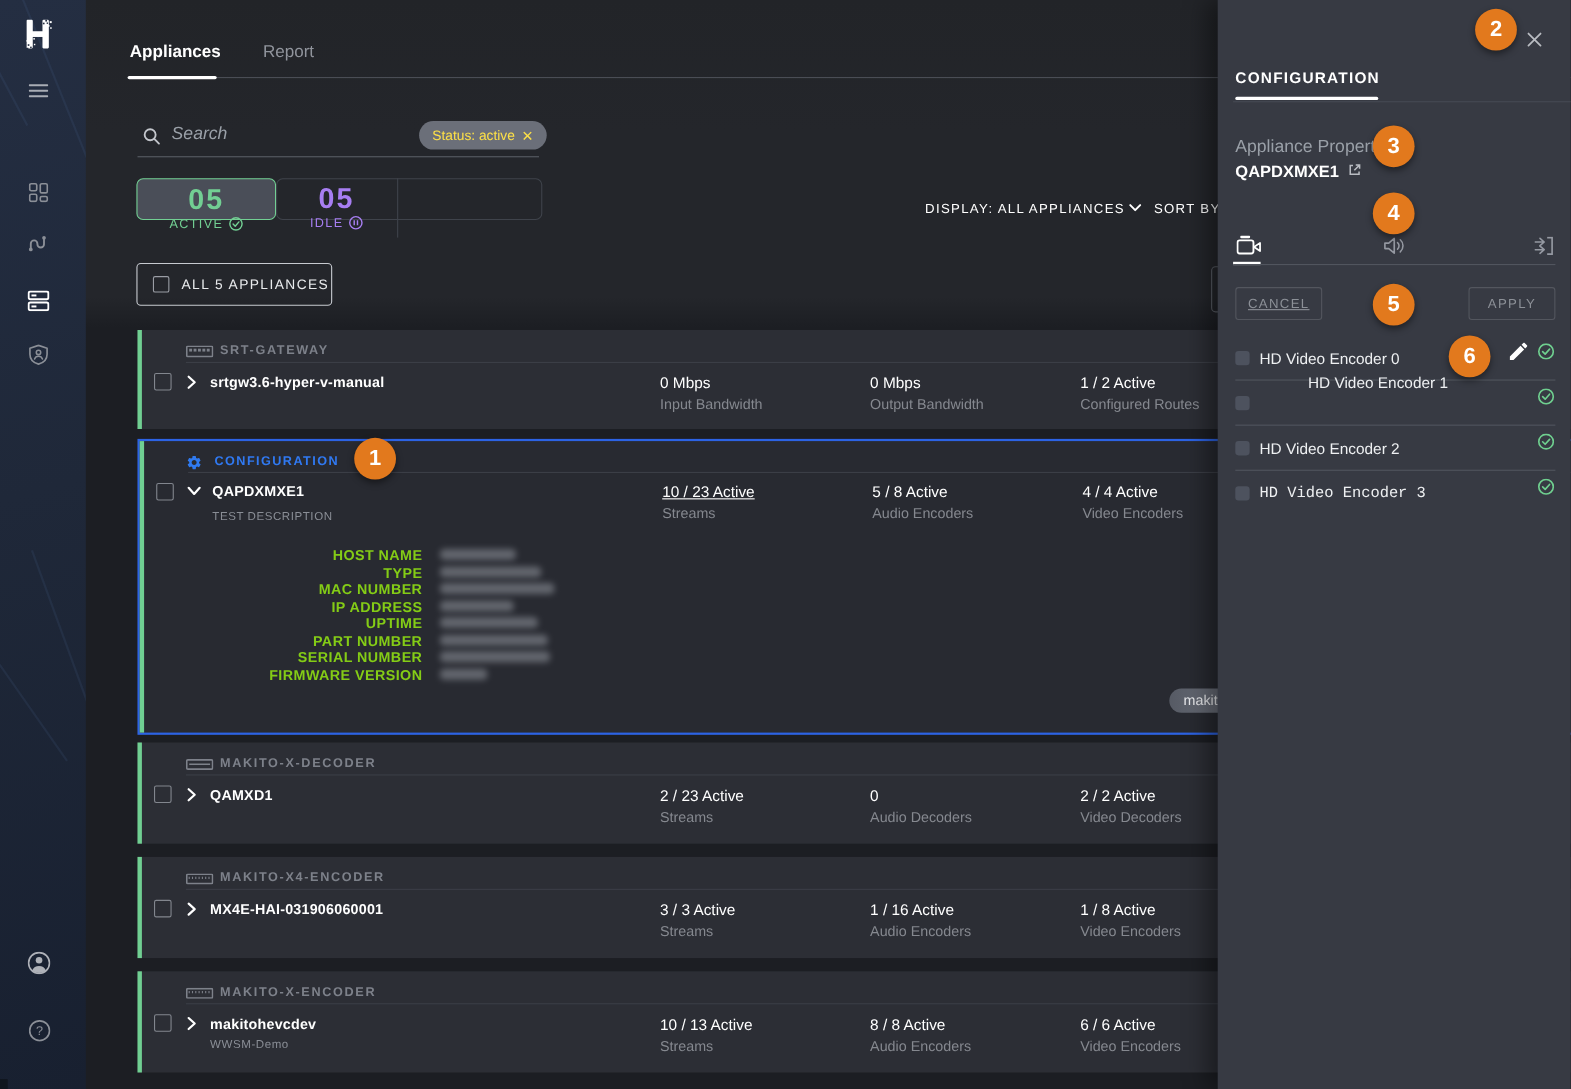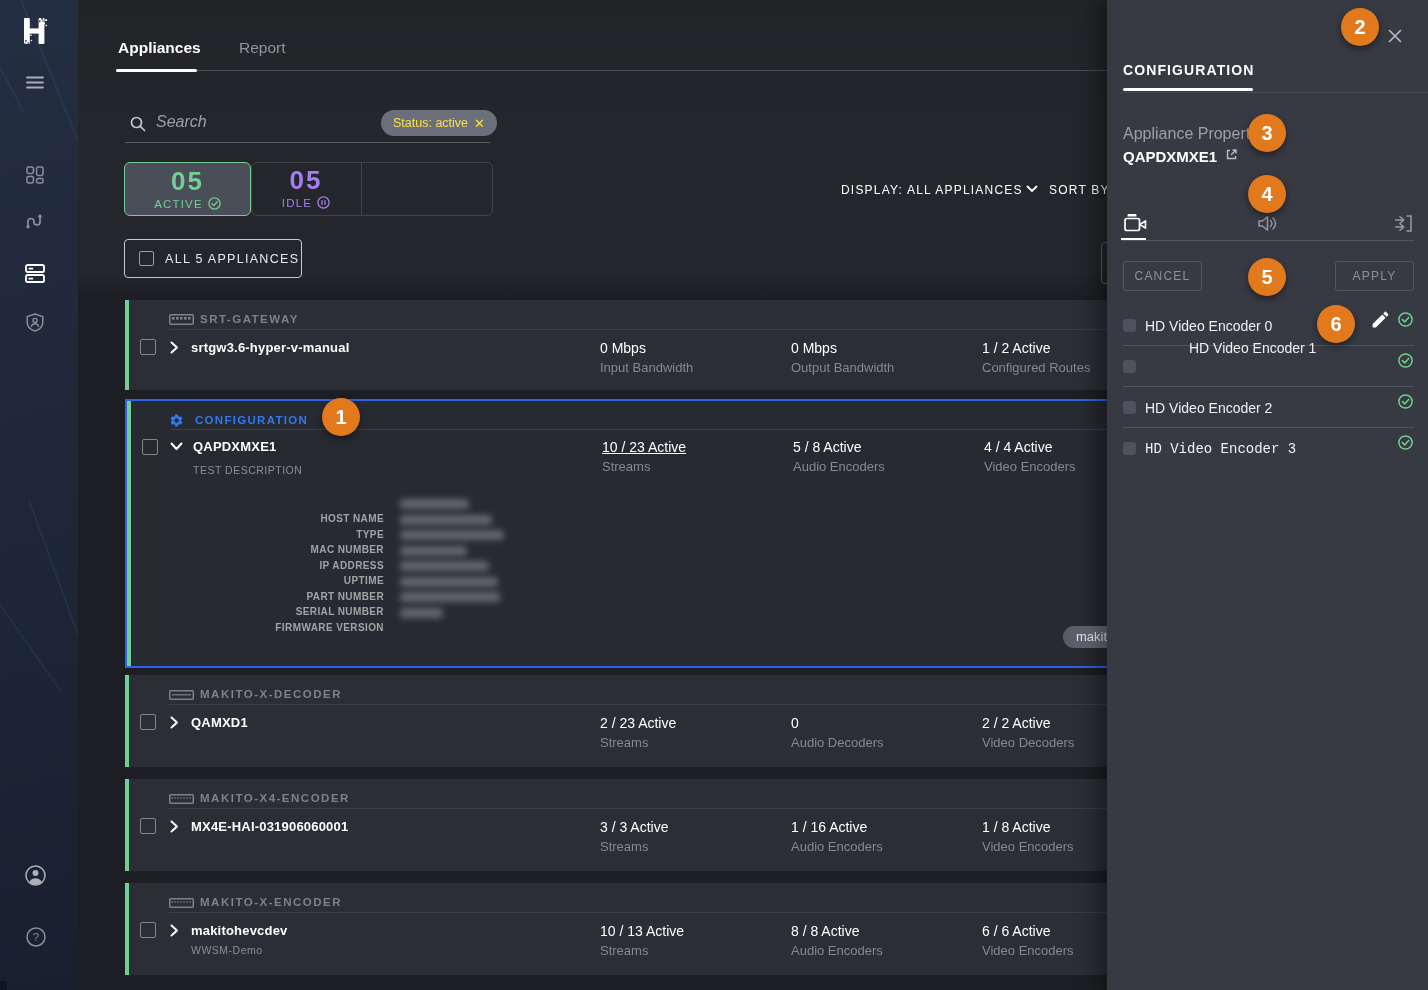--- a/index.html
+++ b/index.html
@@ -14,42 +14,42 @@
 
 #main { position:absolute; left:78px; top:0; width:1350px; height:990px; }
 .tab { position:absolute; font-size:15.5px; }
 #tabline { position:absolute; left:39px; top:70px; width:1311px; height:1px; background:#4a4d55; }
 #tabactive { position:absolute; left:38px; top:68.5px; width:81px; height:3px; background:#fff; border-radius:2px; }
 
 #searchtxt { position:absolute; left:78px; top:113px; font-size:16px; font-style:italic; color:#9aa0a8; }
 #chip { position:absolute; left:303px; top:110px; height:26px; border-radius:13px; background:#6b6f79; color:#fde047; font-size:12.5px; padding:0 12px; display:flex; align-items:center; gap:6px; }
 #searchline { position:absolute; left:47px; top:142px; width:365px; height:1px; background:#585c64; }
 
-.scard { position:absolute; top:162px; height:54px; }
+.scard { position:absolute; top:162px; height:38px; }
 #sc1 { left:46px; width:127px; background:#4a4e58; border:1px solid #72cf93; border-radius:6px; }
 #sc23 { left:173px; width:242px; border:1px solid #3f434b; border-radius:6px; }
 #scdiv { position:absolute; left:283px; top:162px; width:1px; height:54px; background:#3f434b; }
 .scnum { text-align:center; font-size:26px; letter-spacing:2px; margin-top:3px; font-weight:bold; }
 .sclab { text-align:center; font-size:11.5px; letter-spacing:1.2px; margin-top:0px; display:flex; align-items:center; justify-content:center; gap:5px; }
 
 #allbtn { position:absolute; left:46px; top:239px; width:178px; height:39px; border:1px solid #c7cad0; border-radius:4px; }
 
 #displaytxt { position:absolute; left:763px; top:183px; font-size:12px; color:#fff; letter-spacing:1.2px; }
 
 .card { position:absolute; left:47px; width:1357px; background:#2c2e35; }
 .card .bar { position:absolute; left:0; top:0; width:4px; height:100%; background:#70cf92; }
 .chead { position:absolute; left:44px; top:13px; font-size:11.5px; font-weight:bold; color:#7d818a; letter-spacing:1.5px; }
 .chline { position:absolute; left:44px; top:29px; right:0; height:1px; background:#3b3e46; }
 .cbox { position:absolute; left:15px; top:39px; width:16px; height:16px; border:1.5px solid #82868e; border-radius:2px; }
 .cname { position:absolute; left:66px; top:40px; font-size:13px; font-weight:bold; color:#fff; letter-spacing:0.2px; }
 .cdesc { position:absolute; left:66px; top:63px; font-size:10.5px; color:#8a8e96; letter-spacing:0.5px; }
 .cval { position:absolute; top:40px; font-size:14px; color:#fff; }
 .clab { position:absolute; top:60px; font-size:13px; color:#85888f; }
 .col1 { left:475px; } .col2 { left:666px; } .col3 { left:857px; }
-.dl { position:absolute; left:0; width:257px; text-align:right; font-size:10px; font-weight:bold; color:#a3a3a3; letter-spacing:0.4px;margin-top:16px; }
+.dl { position:absolute; left:0; width:257px; text-align:right; font-size:13px; font-weight:bold; color:#84cc16; letter-spacing:0.4px; }
 .dl span { display:inline-block; }
 .dv { position:absolute; left:273px; height:10px; border-radius:4px; background:#878b93; opacity:0.62; filter:blur(3px); }
 
 #panel { position:absolute; left:1107px; top:0; width:321px; height:990px; background:#373a43; box-shadow:-10px 0 20px rgba(0,0,0,0.4); }
 .prow { position:absolute; left:38px; font-size:14px; color:#eef0f2; }
 .psep { position:absolute; left:16px; width:291px; height:1px; background:#51555e; }
 .pcheck { position:absolute; left:16px; width:13px; height:13px; background:#4d525e; border-radius:3px; }
 .pbtn { position:absolute; top:261px; width:79px; height:30px; border:1px solid #53565e; border-radius:3px; color:#8c9097; font-size:12px; letter-spacing:1.2px; text-align:center; line-height:28px; }
 
 .oc { position:absolute; width:38px; height:38px; border-radius:50%; background:#e2791d; color:#fff; font-size:20px; font-weight:bold; text-align:center; line-height:38px; box-shadow:0 3px 7px rgba(0,0,0,0.45); }
@@ -355,21 +355,21 @@
         <path d="M12.5 5.5 a4 4 0 0 1 0 6" fill="none" stroke="#9599a2" stroke-width="1.4" stroke-linecap="round"></path>
         <path d="M15 3 a7.4 7.4 0 0 1 0 11" fill="none" stroke="#9599a2" stroke-width="1.4" stroke-linecap="round"></path>
       </svg>
     <svg class="abs" style="left:288px;top:215px;" width="17" height="17" viewBox="0 0 17 17">
         <path d="M11.5 1 H16 V16 H11.5" fill="none" stroke="#9599a2" stroke-width="1.5"></path>
         <path d="M0.5 5 H8 M5 1.7 L8.8 5 L5 8.3" fill="none" stroke="#9599a2" stroke-width="1.5" stroke-linejoin="round" stroke-linecap="round"></path>
         <path d="M0.5 12 H8 M5 8.7 L8.8 12 L5 15.3" fill="none" stroke="#9599a2" stroke-width="1.5" stroke-linejoin="round" stroke-linecap="round"></path>
       </svg>
     <div class="abs" style="left:14px;top:238px;width:25px;height:2.5px;background:#fff;"></div>
     <div class="psep" style="left:14px;top:240px;width:293px;"></div>
-    <div class="pbtn" style="left:16px;">CANCEL</div>
+    <div class="pbtn" style="left:16px;text-decoration:underline;">CANCEL</div>
     <div class="pbtn" style="left:228px;">APPLY</div>
 
     <div class="pcheck" style="top:319px;"></div>
     <div class="prow" style="top:318px;">HD Video Encoder 0</div>
     <svg class="abs" style="left:263px;top:309px;" width="21" height="21" viewBox="0 0 24 24">
         <path d="M3 17.25V21h3.75L17.81 9.94l-3.75-3.75L3 17.25zM20.71 7.04c.39-.39.39-1.02 0-1.41l-2.34-2.34c-.39-.39-1.02-.39-1.41 0l-1.83 1.83 3.75 3.75 1.83-1.83z" fill="#fff"></path>
       </svg>
     <svg class="abs" style="left:291px;top:312px;" width="15" height="15" viewBox="0 0 15 15">
         <circle cx="7.5" cy="7.5" r="6.6" fill="none" stroke="#6fcf8f" stroke-width="1.5"></circle>
         <path d="M4.4 7.6 L6.7 9.9 L10.7 5.4" fill="none" stroke="#6fcf8f" stroke-width="1.5" stroke-linecap="round" stroke-linejoin="round"></path>

